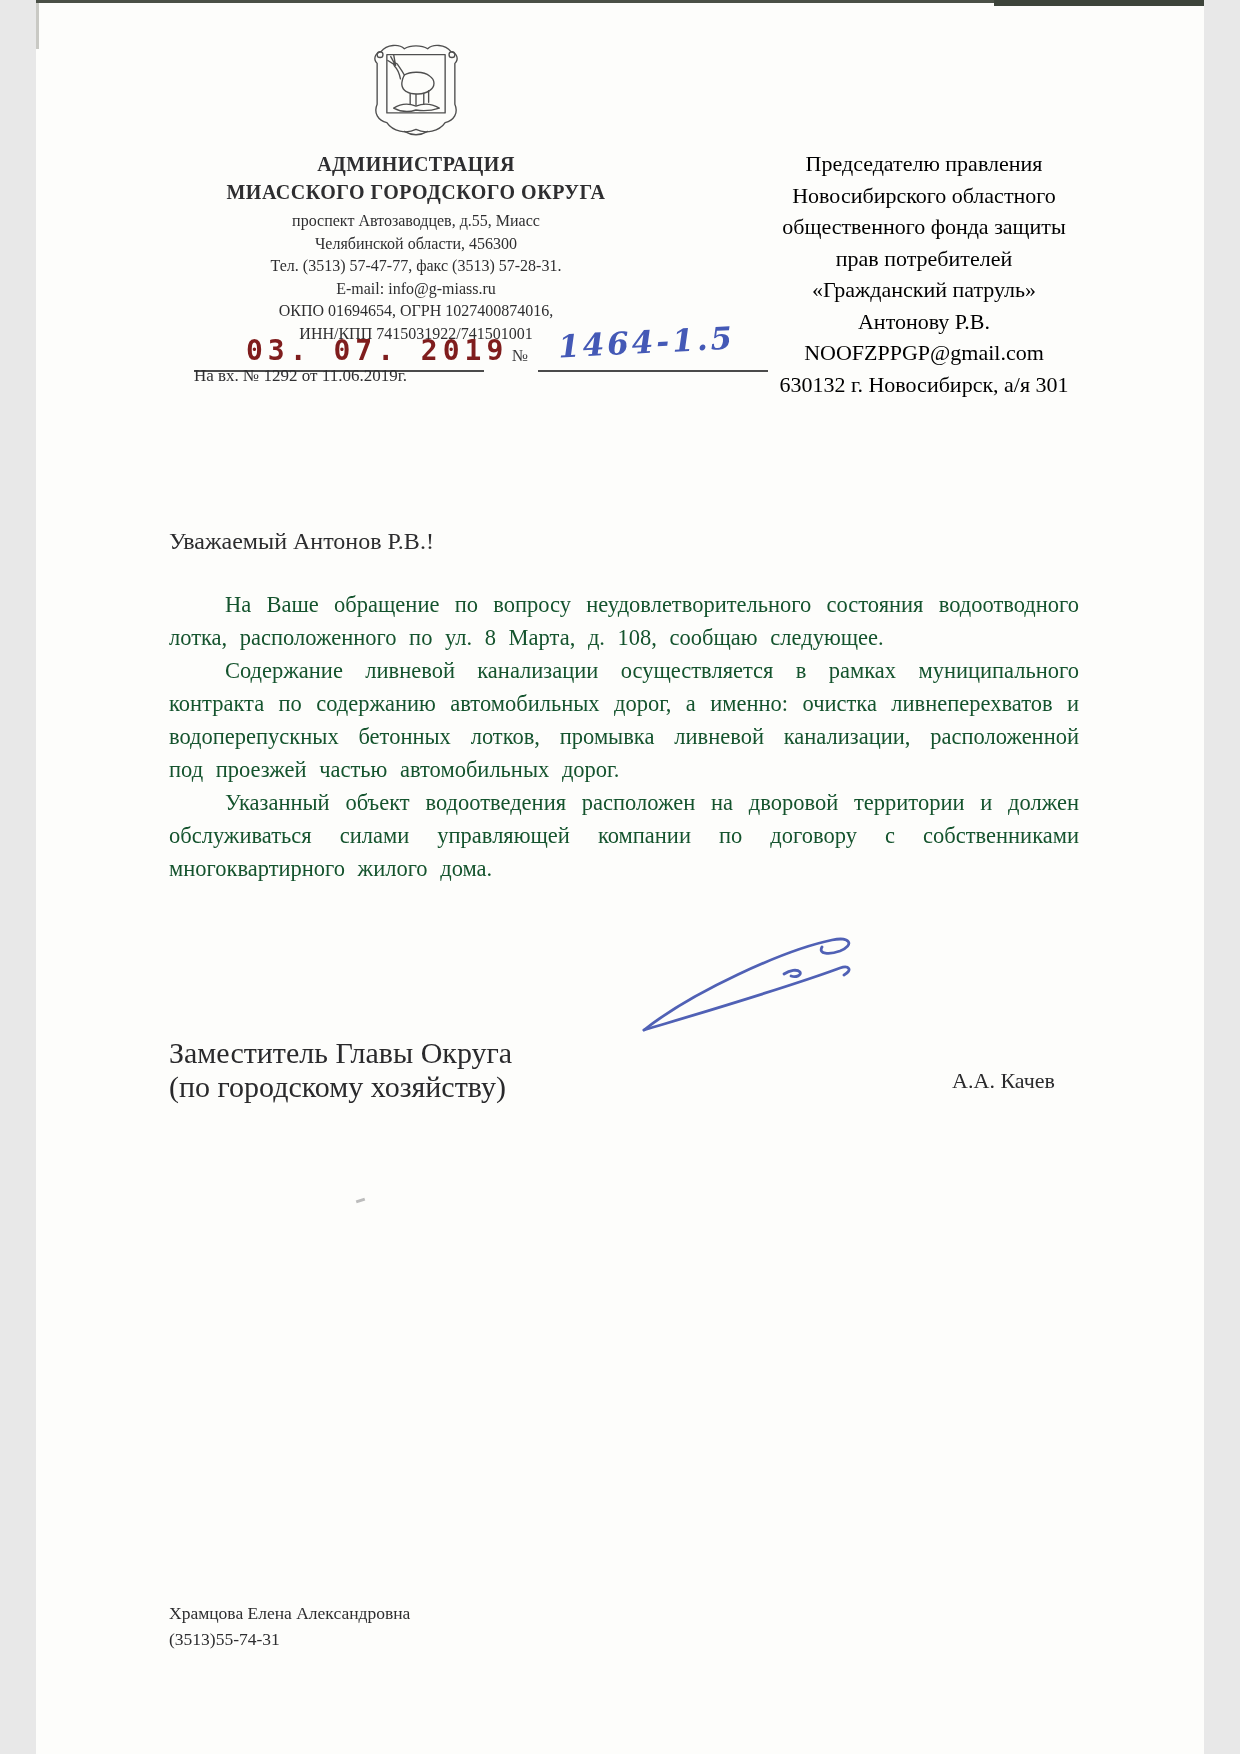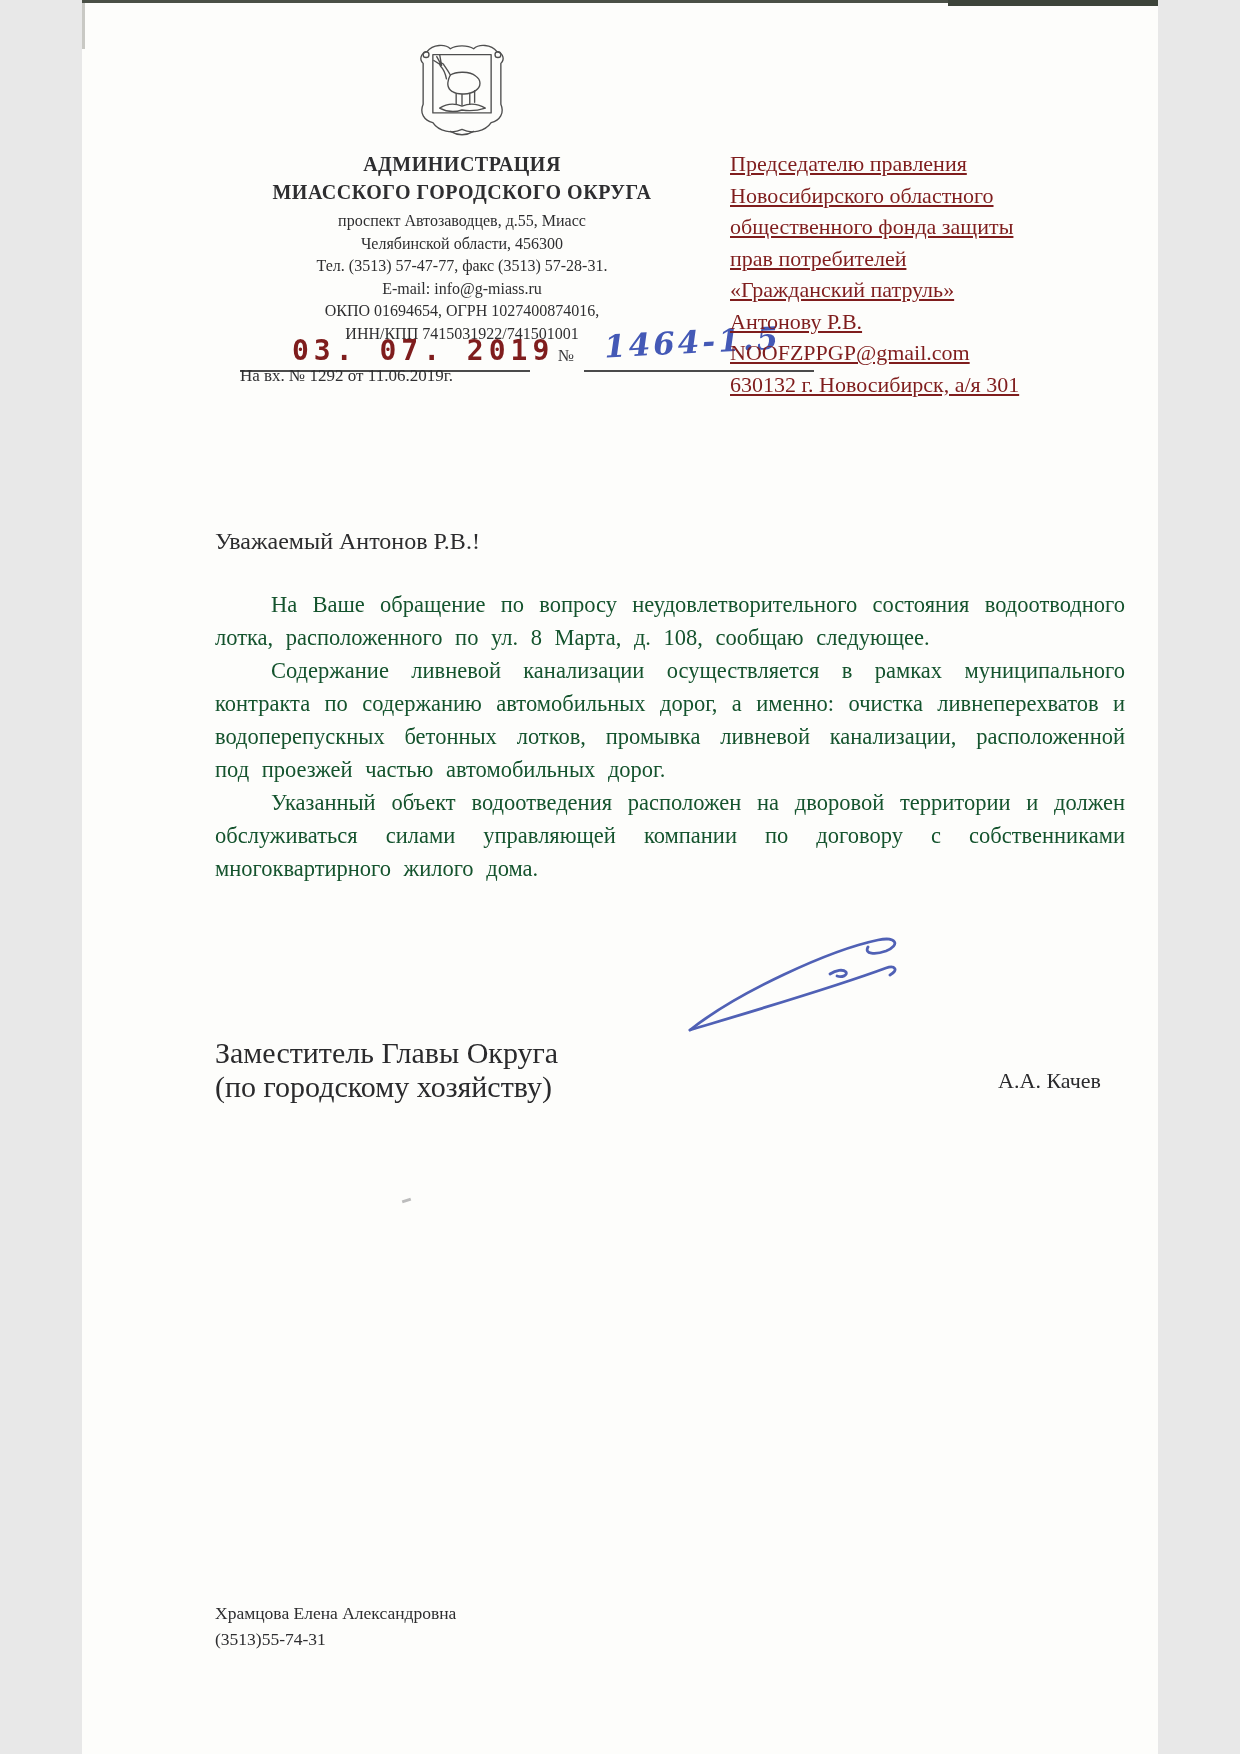--- a/index.html
+++ b/index.html
@@ -1,18 +1,18 @@
 <!DOCTYPE html>
 <html><head>
 <meta charset="utf-8">
 <style>
   html,body{margin:0;padding:0;background:#e8e8e8;}
   .page{
     position:relative;
-    width:1076px;height:1754px;
+    width:1168px;height:1754px;
     margin:0 auto;
     background:#fdfdfb;
     font-family:"Liberation Serif","DejaVu Serif",serif;
     color:#2e2e30;
     overflow:hidden;
   }
   
   .scan-top{position:absolute;top:0;left:0;width:100%;height:3px;background:#4a5046;}
   .scan-top-right{position:absolute;top:0;right:0;width:210px;height:6px;background:#3d443a;}
   .scan-dash{position:absolute;left:320px;top:1199px;width:9px;height:3px;background:#9a9a9a;transform:rotate(-18deg);opacity:.65;}
@@ -20,21 +20,21 @@
 
   
   .emblem{position:absolute;left:330px;top:42px;width:100px;height:102px;}
   .emblem svg{width:100%;height:100%;}
 
   
   .org-block{position:absolute;left:118px;top:150px;width:524px;text-align:center;}
   .org-name{font-weight:bold;font-size:20px;line-height:28px;letter-spacing:.5px;}
   .org-details{font-size:16px;line-height:22.5px;margin-top:4px;}
 
-  .recipient-block{position:absolute;left:648px;top:148px;width:480px;text-align:left;font-size:22px;line-height:31.5px;color:#7f1d1d;text-decoration:underline;}
+  .recipient-block{position:absolute;left:648px;top:148px;width:480px;text-align:center;font-size:22px;line-height:31.5px;color:#000000;}
 
   
   .reg-row{position:absolute;left:150px;top:330px;width:500px;height:60px;}
   .date-stamp{
     position:absolute;left:60px;top:4px;
     font-family:"DejaVu Sans Mono","DejaVu Sans",monospace;
     font-weight:bold;font-size:28px;letter-spacing:5px;
     color:#7f1d1d;white-space:nowrap;
   }
   .date-underline{position:absolute;left:8px;top:40px;width:290px;border-bottom:2px solid #4b4b4b;}

